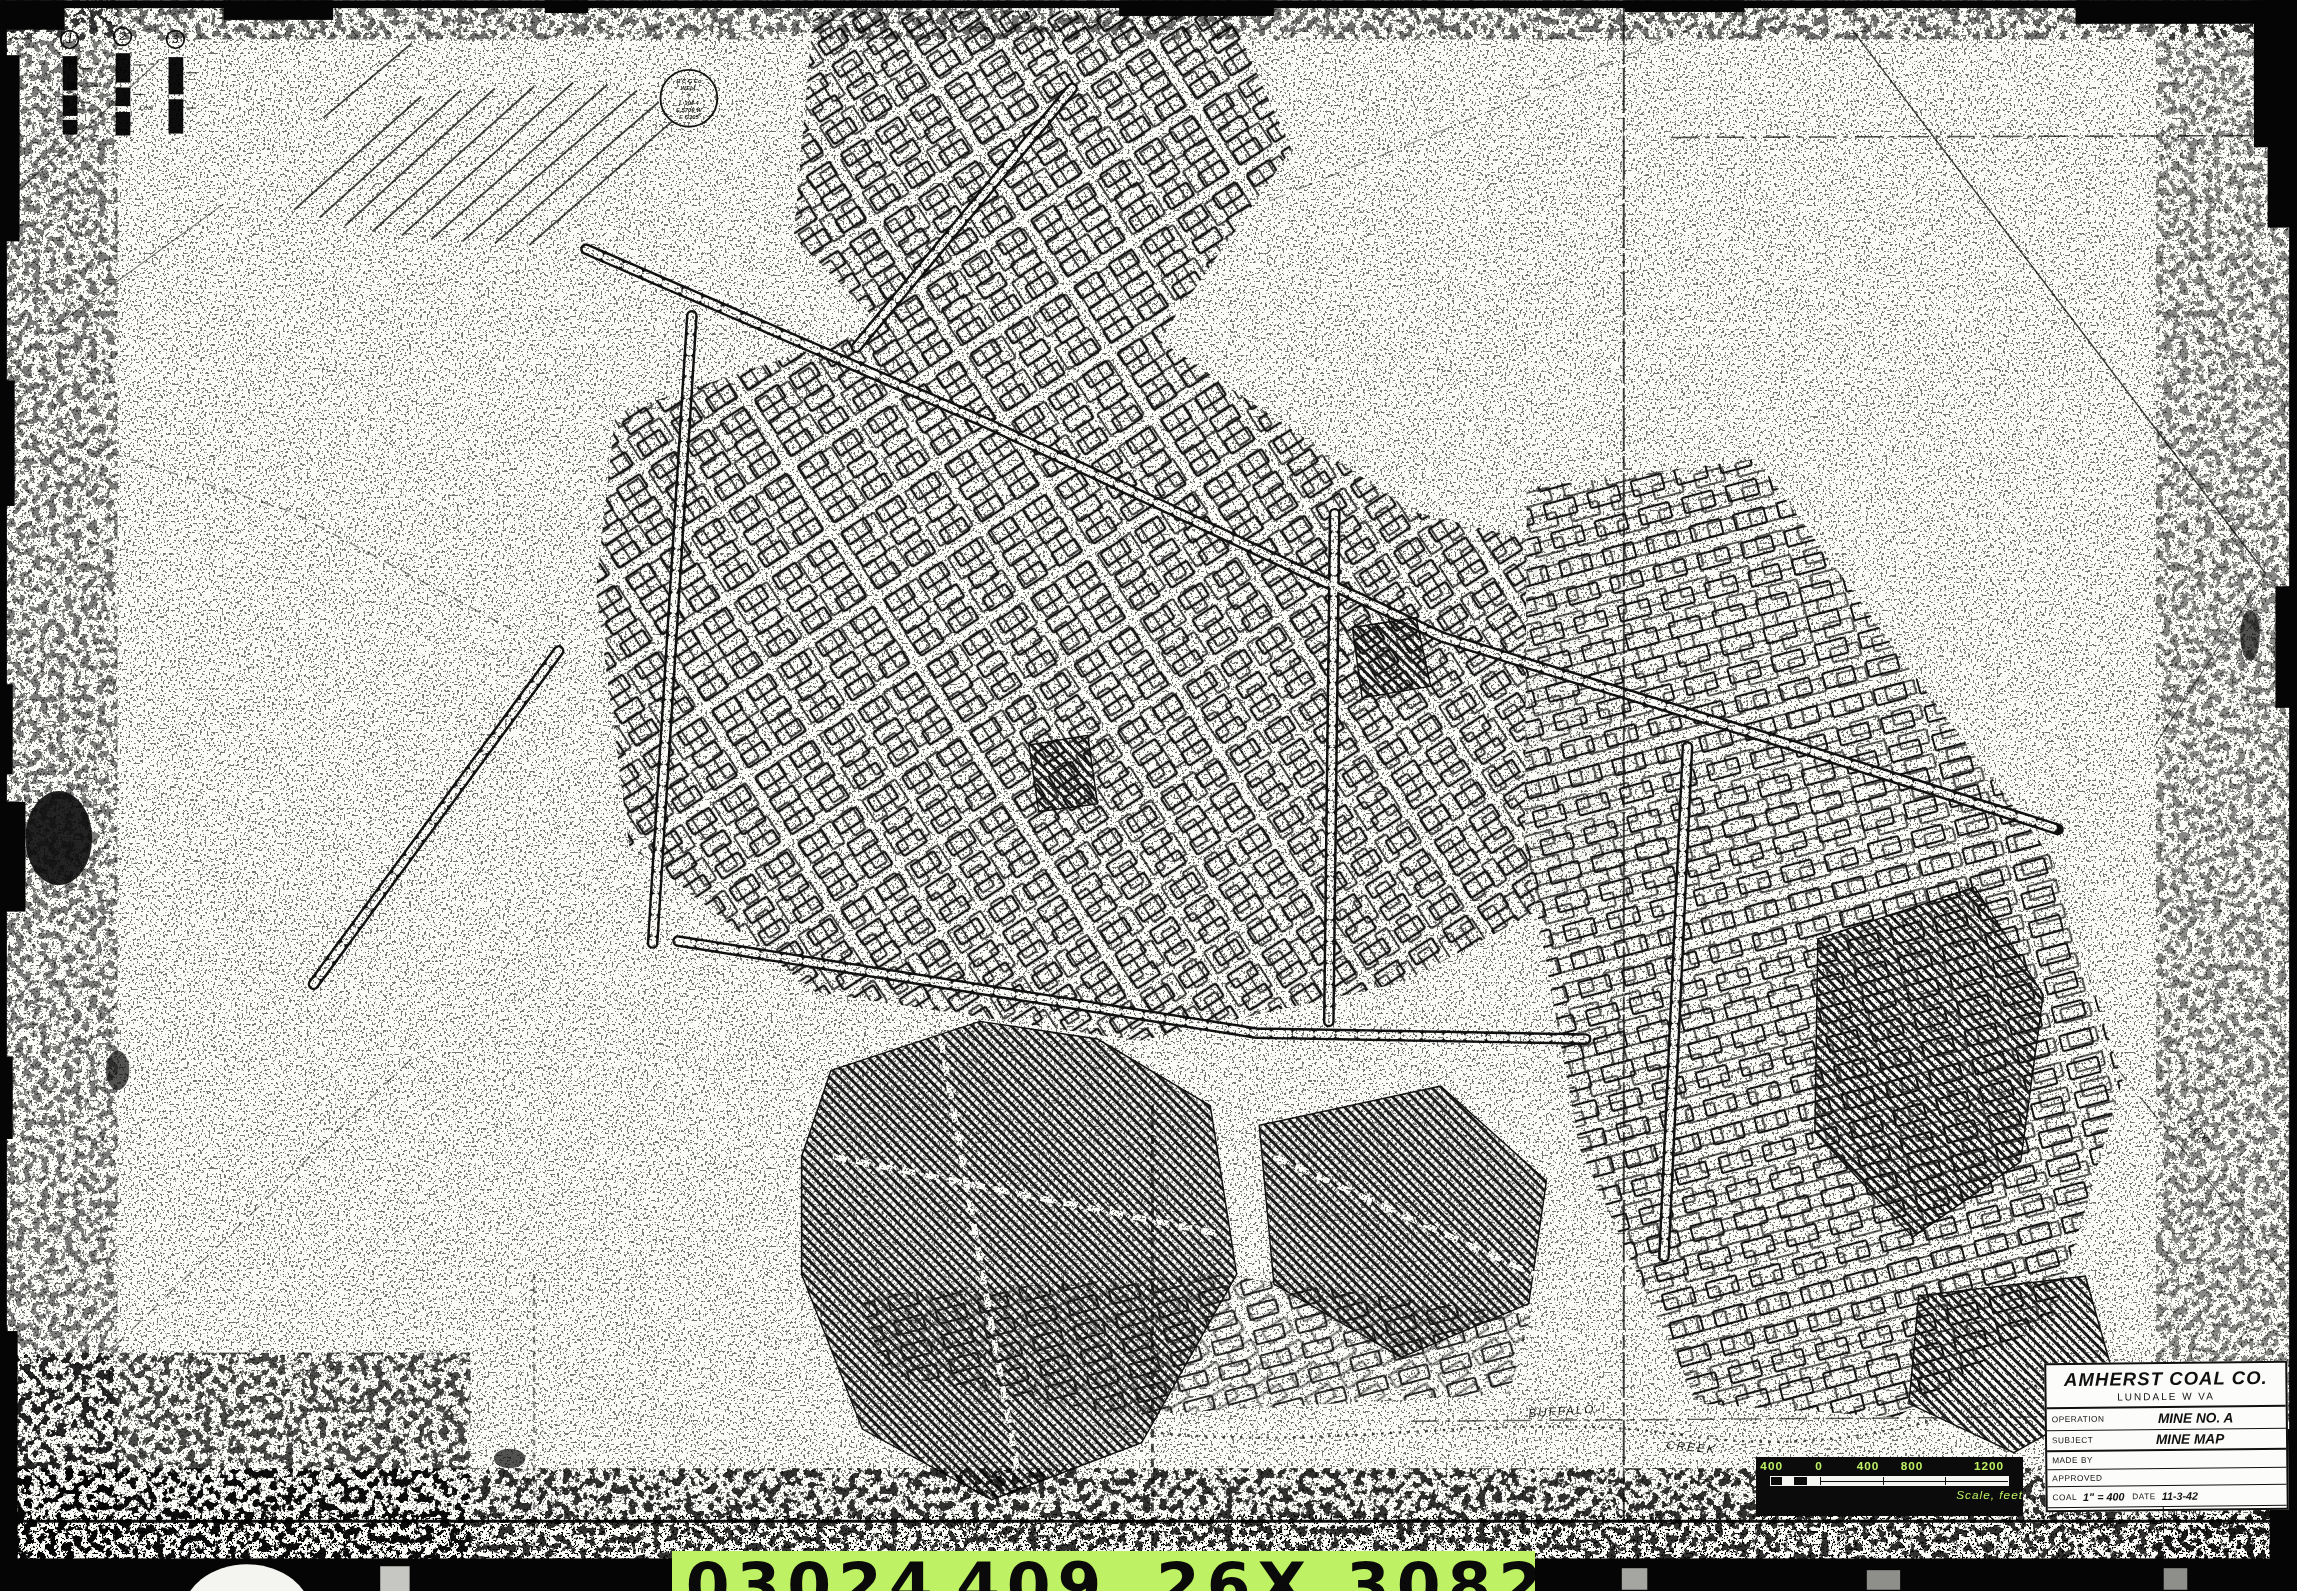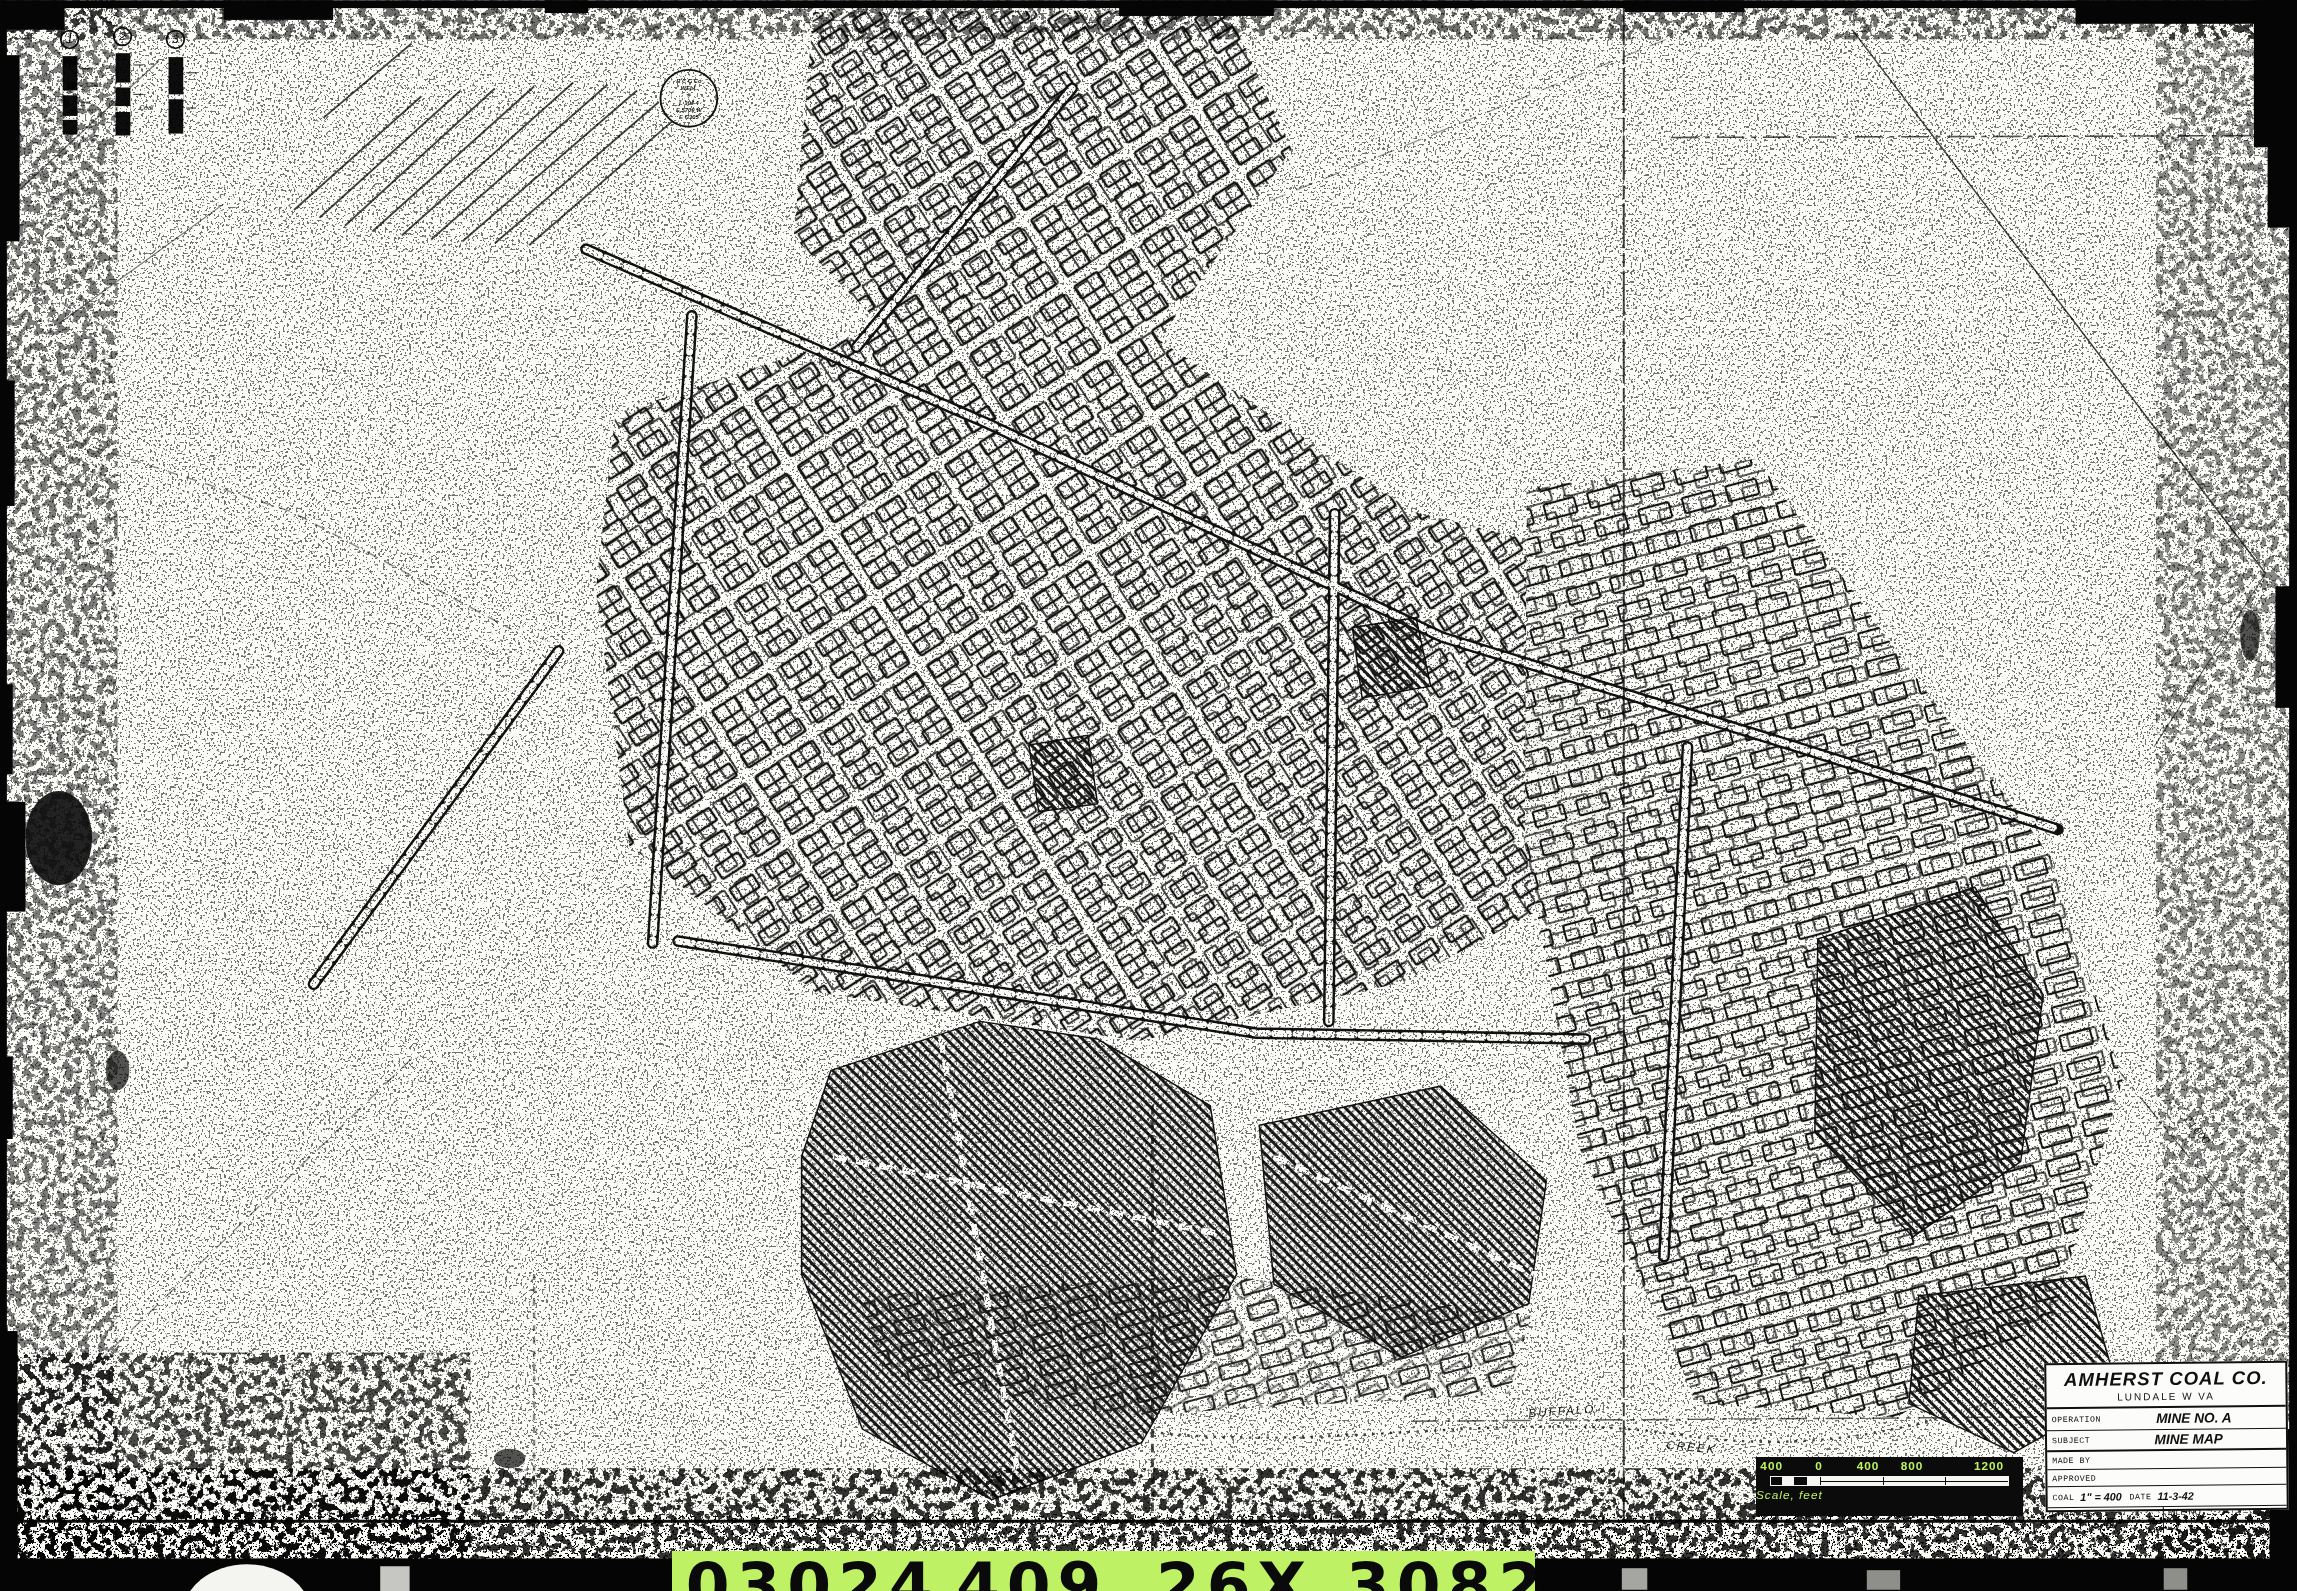--- a/index.html
+++ b/index.html
@@ -14,21 +14,21 @@
     position:absolute;left:2045px;top:1362px;width:243px;height:149px;
     background:#fcfcfa;border:2.9px solid #101010;box-sizing:border-box;
     transform:rotate(-.6deg);color:#101010;z-index:6;
   }
   .tb-row{box-sizing:border-box;border-bottom:1.5px solid #101010;display:flex;align-items:center;padding:0 4.9px;}
   .tb-r1{height:44px;flex-direction:column;justify-content:center;border-bottom:2px solid #101010;}
   .tb-company{font-size:18.6px;font-style:italic;font-weight:700;letter-spacing:1px;white-space:nowrap;}
   .tb-location{font-size:10px;letter-spacing:2px;margin-top:1px;}
   .tb-r2,.tb-r3{height:21.6px;}
   .tb-r3{border-bottom:2.9px solid #101010;}
-  .tb-label{font-size:8.3px;letter-spacing:0.5px;margin-right:5.9px;font-family:Liberation Mono, monospace;}
+  .tb-label{font-size:8.3px;letter-spacing:0.5px;margin-right:5.9px;}
   .tb-value{font-size:13.7px;font-style:italic;font-weight:700;flex:1;text-align:center;white-space:nowrap;}
   .tb-r4,.tb-r5{height:17.6px;font-size:8.8px;letter-spacing:0.5px;}
   .tb-r6{height:20.6px;}
   .tb-small-value{font-size:10.8px;font-style:italic;font-weight:700;margin-right:7.8px;white-space:nowrap;}
   .tb-r7{flex:1;display:flex;border-bottom:none;padding:0;align-items:stretch;}
   .tb-c1{width:45%;border-right:1.5px solid #101010;padding:1px 3.9px;}
   .tb-c2{flex:1;padding:1px 3.9px;}
   .tb-cell-label{font-size:7.8px;letter-spacing:0.4px;}
   .tb-cell-value{font-size:10.8px;font-style:italic;font-weight:700;text-align:center;margin-top:1px;}
 
@@ -38,21 +38,21 @@
     background:#0b0b0b;color:#bef264;z-index:5;padding:2px 0 0 0;box-sizing:border-box;
   }
   .sb-ticks{position:relative;height:15.7px;font-size:11.8px;font-weight:700;}
   .sb-ticks span{position:absolute;top:0;transform:translateX(-50%);letter-spacing:1px;}
   .sb-bar{position:relative;margin:1px 13.7px 0 13.7px;height:10.8px;border:1.5px solid #f5f5f2;box-sizing:border-box;display:flex;background:#f5f5f2;}
   .sb-seg{height:100%;}
   .sb-b{background:#0b0b0b;}
   .sb-w{background:#f5f5f2;}
   .sb-big{position:relative;background:#f5f5f2;border-left:1.5px solid #0b0b0b;}
   .sb-big::after{content:"";position:absolute;left:0;right:0;top:45%;height:1.5px;background:#0b0b0b;}
-  .sb-caption{text-align:left;font-size:11.8px;font-style:italic;margin-top:2px;letter-spacing:1px;}
+  .sb-caption{text-align:right;font-size:11.8px;font-style:italic;margin-top:2px;letter-spacing:1px;}
 
   
   .filmstrip{
     position:absolute;left:672px;top:1551px;width:863px;height:41px;background:#bef264;
     overflow:hidden;z-index:7;color:#0a0a0a;
   }
   .filmstrip span{
     position:absolute;top:2.9px;font-family:"DejaVu Sans",sans-serif;font-weight:700;
     font-size:63px;letter-spacing:6.9px;line-height:1;
   }

